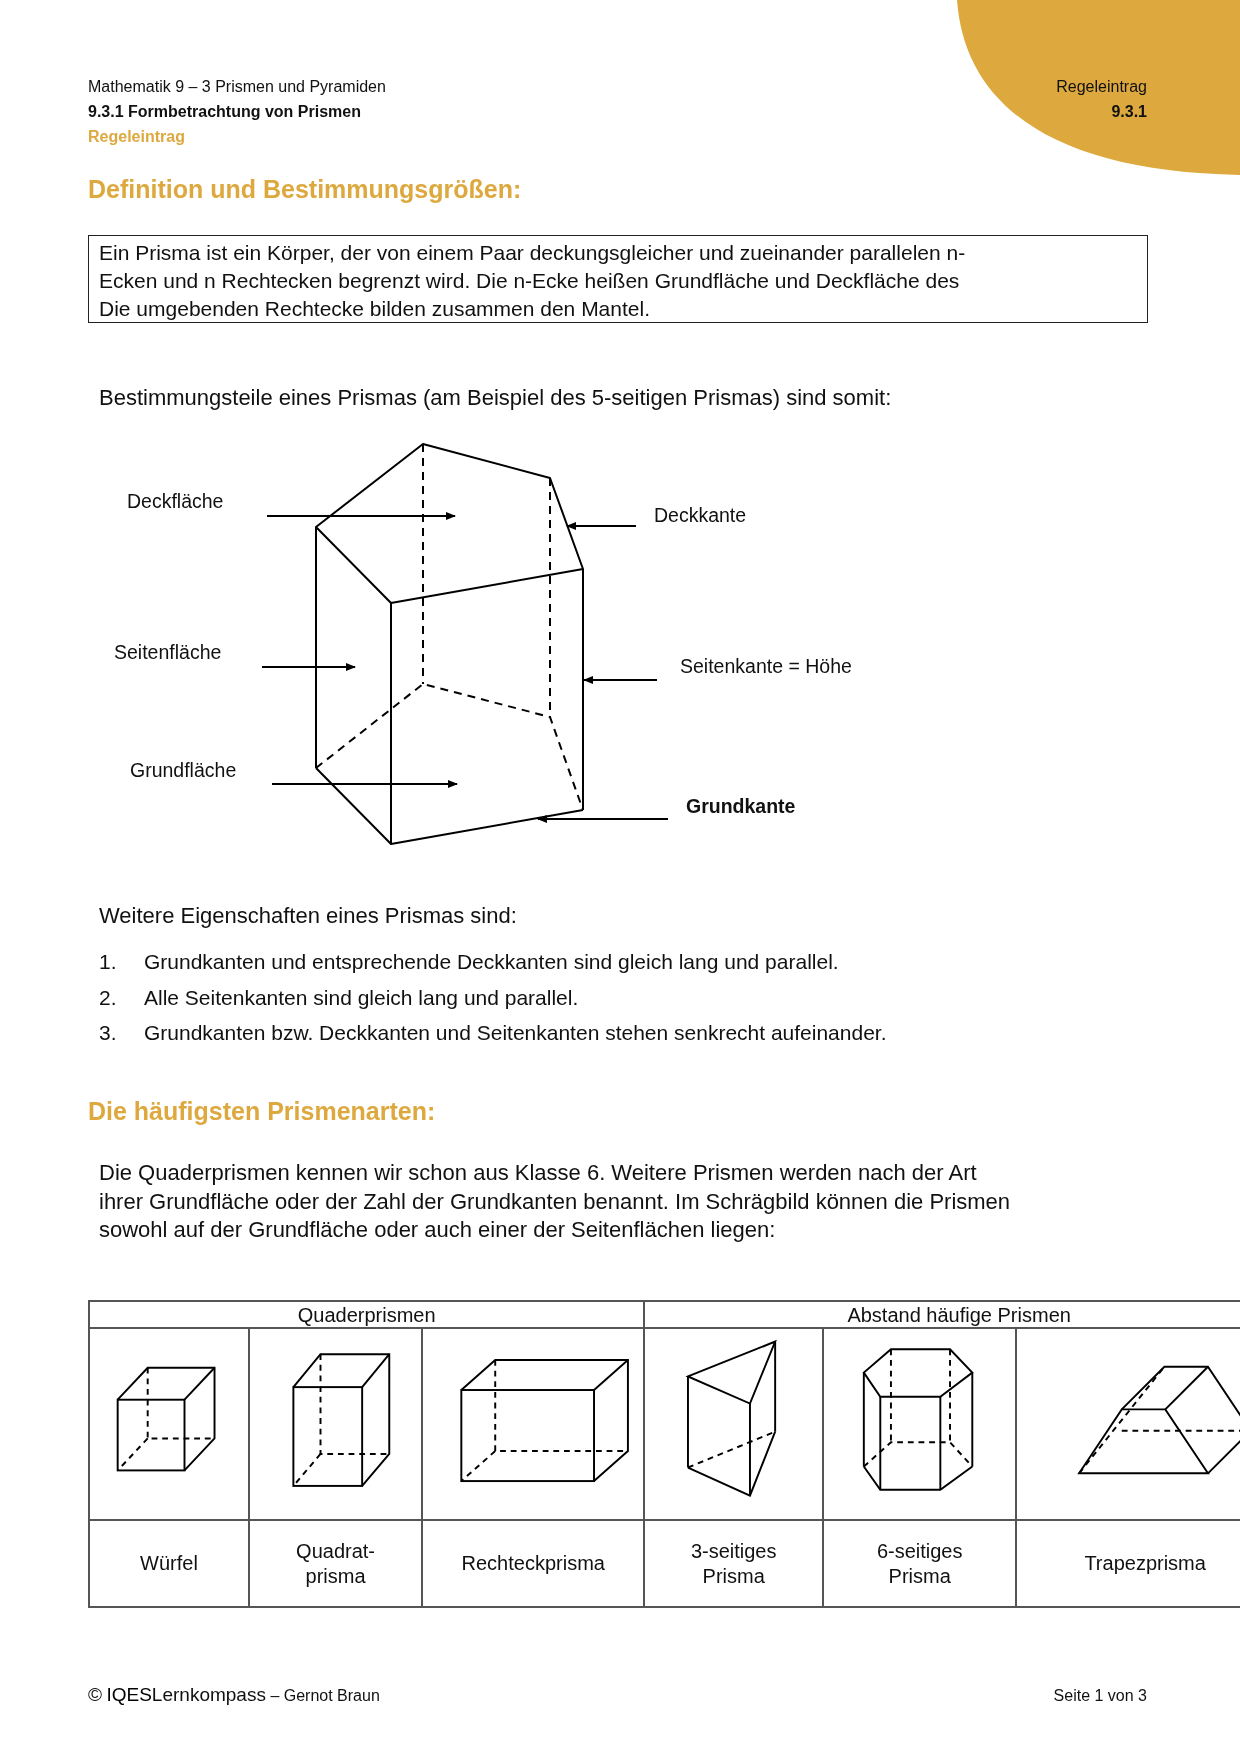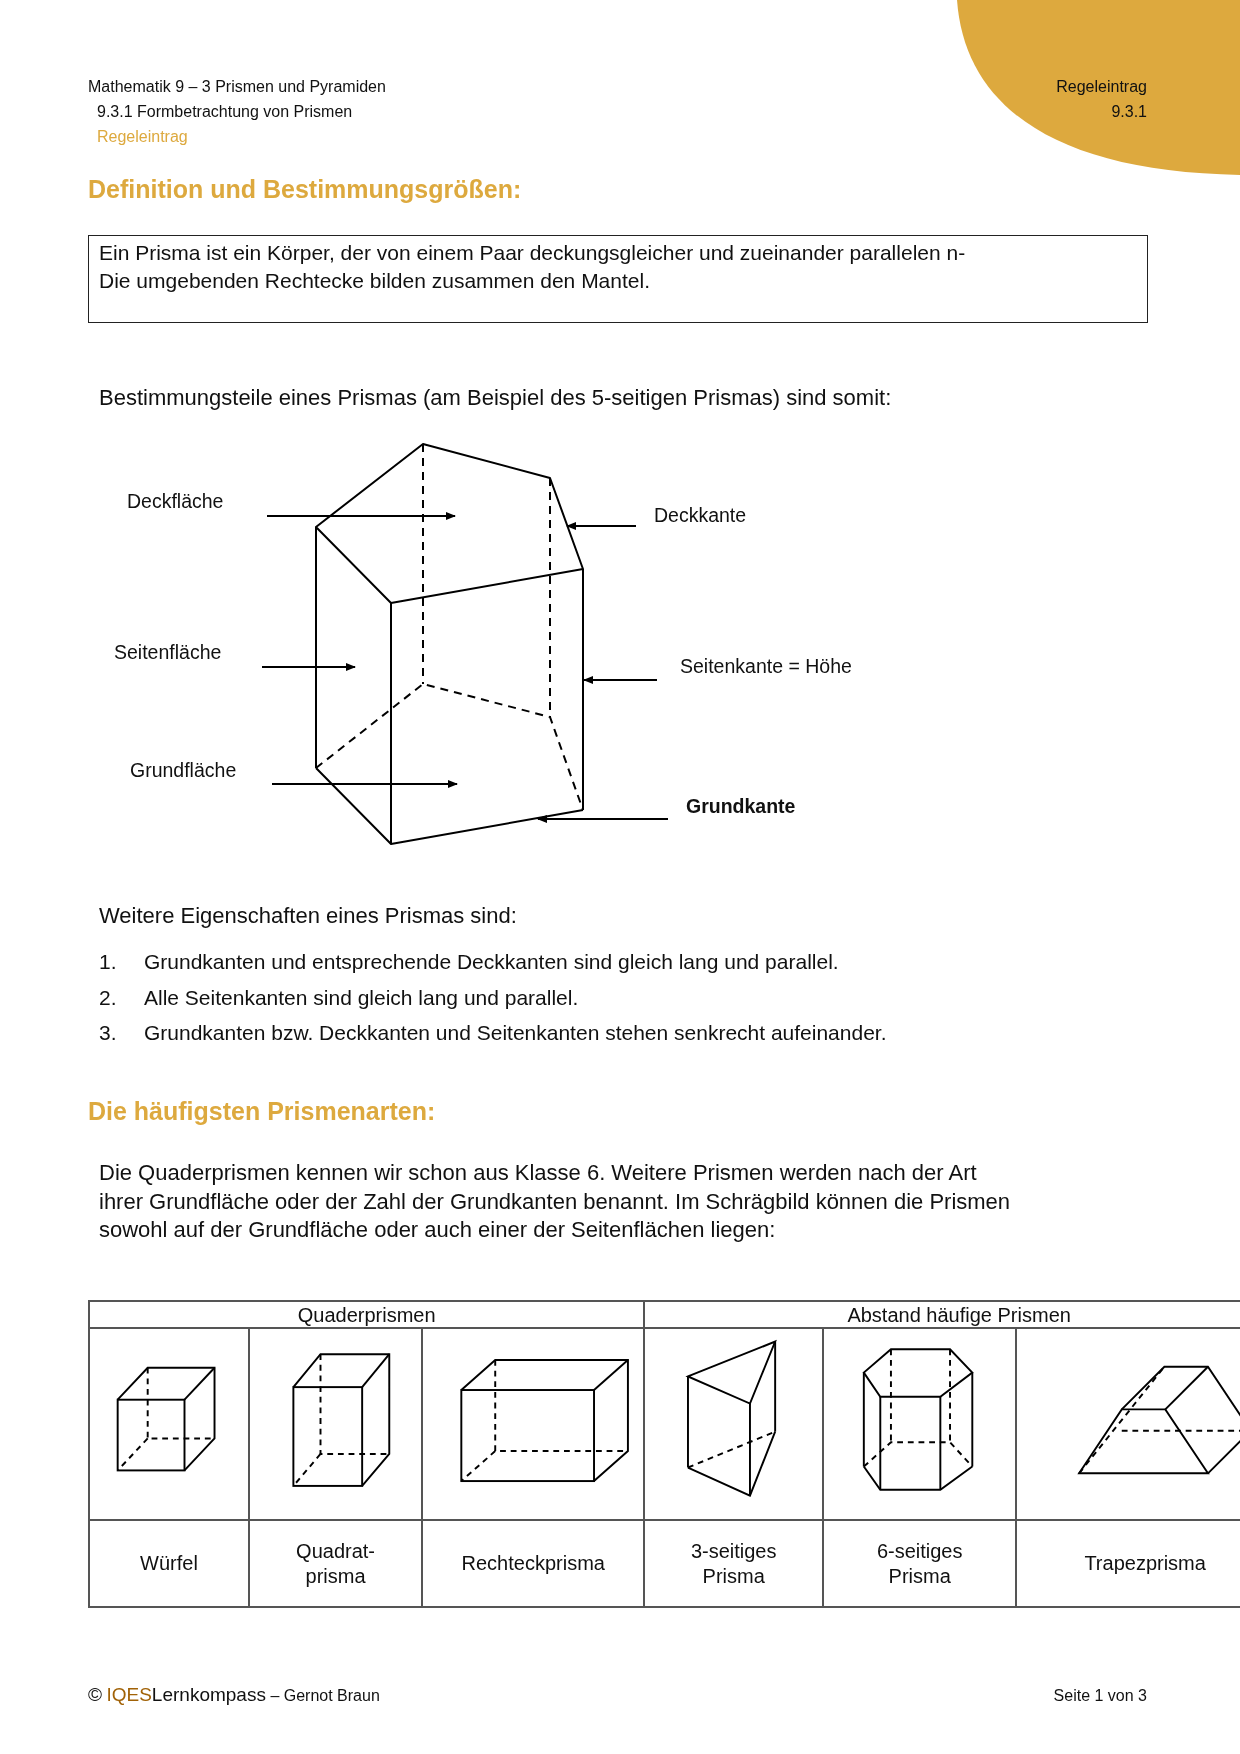--- a/index.html
+++ b/index.html
@@ -1,57 +1,58 @@
 <!DOCTYPE html>
 <html><head>
 <meta charset="utf-8">
 <style>
   html, body { margin: 0; padding: 0; background: #ffffff; }
   body { width: 1240px; height: 1754px; position: relative; overflow: hidden;
          font-family: "Liberation Sans", sans-serif; color: #111; }
   .abs { position: absolute; }
   .corner { position: absolute; left: 0; top: 0; }
   .hdr { font-size: 16px; line-height: 20px; }
-  .hdr-bold { font-weight: normal; margin-left: 9px; }
+  .hdr-bold { font-weight: bold; }
   .accent { color: #DDA93E; }
   .h2 { font-size: 25px; font-weight: bold; color: #DDA93E; }
   .defbox { position: absolute; left: 88px; top: 235px; width: 1060px; height: 88px;
             border: 1px solid #222; box-sizing: border-box; padding: 3px 10px;
             font-size: 21px; line-height: 28px; }
   .body-text { font-size: 22px; line-height: 28.5px; }
   .lbl { font-size: 19.5px; position: absolute; white-space: nowrap; }
   .list { position: absolute; left: 99px; top: 944px; font-size: 21px; line-height: 35.5px; }
   .list-item { display: flex; }
   .list-num { width: 45px; }
   table.prisms { position: absolute; left: 88px; top: 1300px; width: 1187px;
                  border-collapse: collapse; font-size: 20px; }
   table.prisms td { border: 2px solid #555; text-align: center; padding: 0; }
   .thead td { height: 25px; line-height: 22px; }
   .imgrow td { height: 189px; }
   .namerow td { height: 85px; line-height: 25px; }
   .footer { position: absolute; top: 1684px; font-size: 16px; }
-  .iqes { color: #a16207; font-size: 19px; }
+  .iqes { color: #000000; font-size: 19px; }
   .lern { font-size: 19px; }
 </style>
 </head>
 <body>
 
 <svg class="corner" width="1240" height="200">
   <path d="M957,0 C965,110 1060,172 1240,175 L1240,0 Z" fill="#DDA93E"></path>
 </svg>
 
 <div class="abs hdr" style="left:88px; top:77px;">Mathematik 9 – 3 Prismen und Pyramiden</div>
 <div class="abs hdr hdr-bold" style="left:88px; top:102px;">9.3.1 Formbetrachtung von Prismen</div>
 <div class="abs hdr hdr-bold accent" style="left:88px; top:127px;">Regeleintrag</div>
 <div class="abs hdr" style="right:93px; top:77px; text-align:right;">Regeleintrag</div>
 <div class="abs hdr hdr-bold" style="right:93px; top:102px; text-align:left;">9.3.1</div>
 
 <div class="abs h2" style="left:88px; top:175px;">Definition und Bestimmungsgrößen:</div>
 <div class="defbox">
   <div>Ein Prisma ist ein  Körper, der von einem Paar deckungsgleicher und zueinander parallelen n-</div>
+  <div>Ecken und n Rechtecken begrenzt wird. Die n-Ecke heißen Grundfläche und Deckfläche des</div>
   <div>Die umgebenden Rechtecke bilden zusammen den Mantel.</div>
 </div>
 
 <div class="abs body-text" style="left:99px; top:384px;">Bestimmungsteile eines Prismas (am Beispiel des 5-seitigen Prismas) sind somit:</div>
 
 <svg class="abs" style="left:0; top:0;" width="1240" height="900">
   <defs>
     <marker id="ah" markerWidth="10" markerHeight="8" refX="9" refY="4" orient="auto" markerUnits="userSpaceOnUse">
       <path d="M0,0 L10,4 L0,8 Z" fill="#000"></path>
     </marker>

